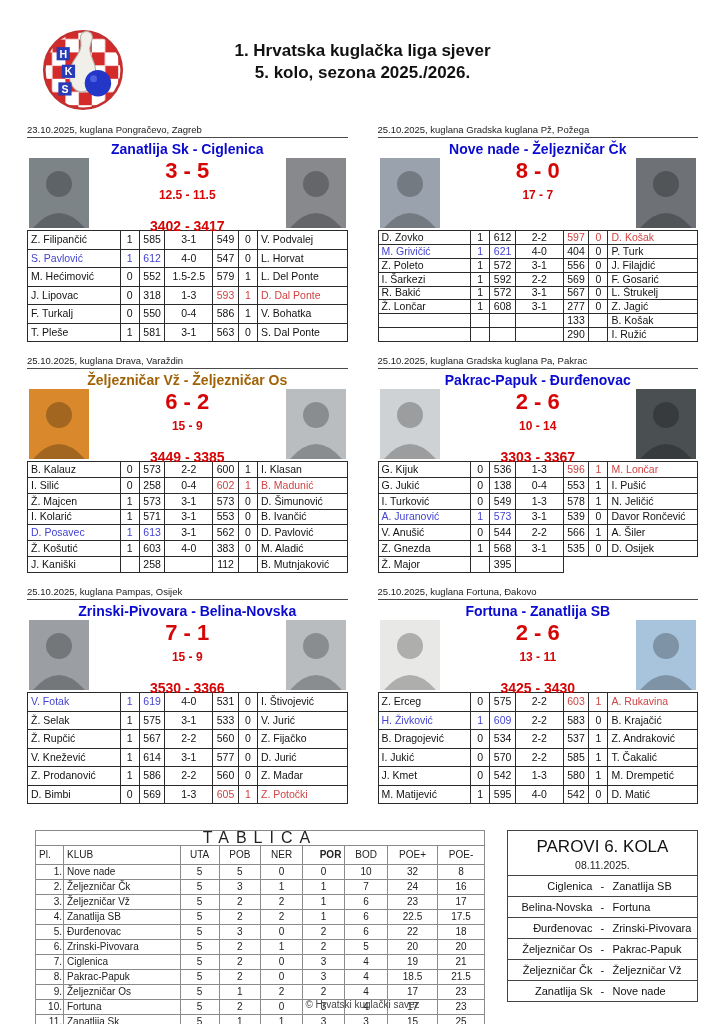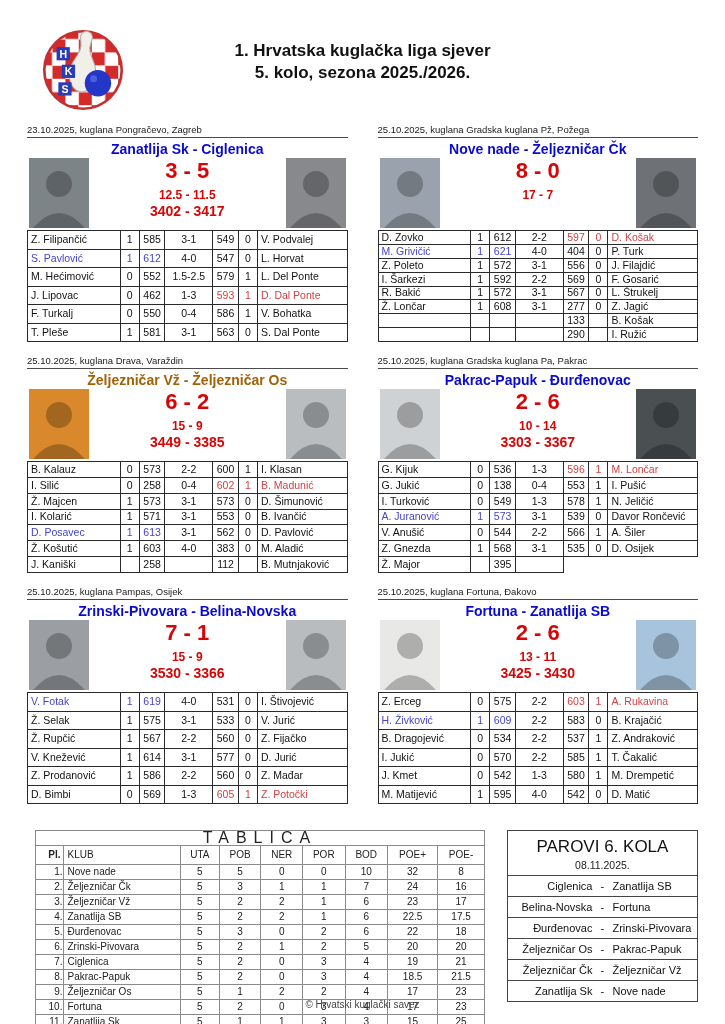--- a/index.html
+++ b/index.html
@@ -26,21 +26,21 @@
   .venue{font-size:9.5px;color:#222;padding-bottom:2px}
   .rule{border-bottom:1.5px solid #4a4a4a;margin-bottom:3px}
   .mtitle{text-align:center;color:var(--title-blue);font-weight:bold;font-size:14px;margin:3px 0 1px;white-space:nowrap}
   .scorearea{position:relative;height:72px;text-align:center}
   .photo{position:absolute;top:0;width:60px;height:70px;overflow:hidden}
   .photo.left{left:2px}
   .photo.right{right:2px}
   .photo svg{display:block;width:100%;height:100%}
   .score{font-size:22px;font-weight:bold;color:var(--score-red);line-height:26px}
   .sets{font-size:12px;font-weight:bold;color:var(--score-red);margin-top:4px}
-  .pins{font-size:14px;font-weight:bold;color:var(--score-red);margin-top:1px}
+  .pins{font-size:14px;font-weight:bold;color:var(--score-red);margin-top:16px}
   table.roster{width:100%;height:112px;border-collapse:collapse;table-layout:fixed;font-size:10.5px}
   table.roster td{border:1px solid var(--roster-border);padding:0 3px;white-space:nowrap;overflow:hidden;line-height:1.05}
   table.roster td.num{text-align:center;padding:0}
   table.roster td.name{text-align:left}
   td.hb{color:var(--best-home)}
   td.ab{color:var(--best-away)}
   td.ghost{border:none!important}
 
   
   .bottom{display:flex;gap:22px;margin-top:26px;padding-left:8px;align-items:flex-start}
@@ -163,21 +163,21 @@
               <td class="num">0</td>
               <td class="num">552</td>
               <td class="num">1.5-2.5</td>
               <td class="num">579</td>
               <td class="num">1</td>
               <td class="name">L. Del Ponte</td>
             </tr>
             <tr>
               <td class="name">J. Lipovac</td>
               <td class="num">0</td>
-              <td class="num">462</td>
+              <td class="num">318</td>
               <td class="num">1-3</td>
               <td class="num ab">593</td>
               <td class="num ab">1</td>
               <td class="name ab">D. Dal Ponte</td>
             </tr>
             <tr>
               <td class="name">F. Turkalj</td>
               <td class="num">0</td>
               <td class="num">550</td>
               <td class="num">0-4</td>
@@ -684,26 +684,26 @@
   </div>
 </main>
 
   <section class="bottom">
     <table class="standings">
       <thead>
         <tr>
             <th class="stitle" colspan="9">TABLICA</th>
           </tr>
         <tr class="hrow">
-            <th class="pl" style="text-align: right; font-weight: bold;">Pl.</th>
+            <th class="pl" style="text-align: left;">Pl.</th>
             <th class="klub" style="text-align: left;">KLUB</th>
             <th class="c" style="text-align: center;">UTA</th>
             <th class="c" style="text-align: center;">POB</th>
             <th class="c" style="">NER</th>
-            <th class="c" style="text-align: center;">POR</th>
+            <th class="c" style="text-align: right; font-weight: bold;">POR</th>
             <th class="c" style="text-align: center;">BOD</th>
             <th class="c" style="text-align: center;">POE+</th>
             <th class="c" style="text-align: center;">POE-</th>
           </tr>
       </thead>
       <tbody>
           <tr>
             <td class="pl">1.</td>
             <td class="klub">Nove nade</td>
             <td class="c">5</td>

